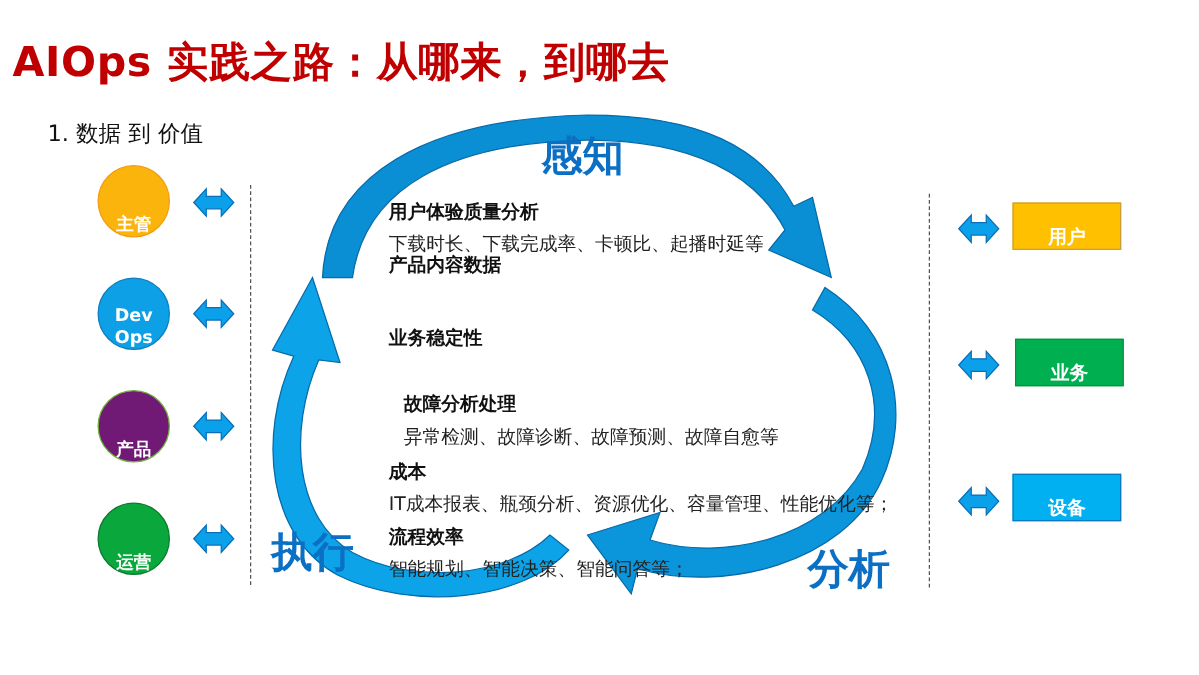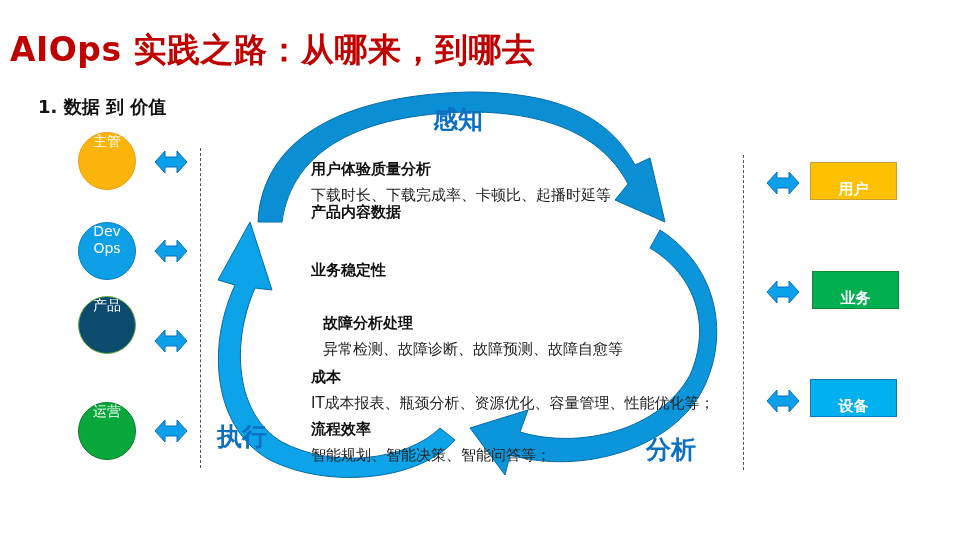--- a/index.html
+++ b/index.html
@@ -6,47 +6,47 @@
     html, body { width: 959px; height: 540px; background: #ffffff; overflow: hidden; }
     body { position: relative; font-family: "DejaVu Sans", "Liberation Sans", sans-serif; }
 
     .title {
       position: absolute; left: 10px; top: 28px;
       font-size: 33px; font-weight: bold; color: #c00000; letter-spacing: 0.5px;
       white-space: nowrap;
     }
     .subtitle {
       position: absolute; left: 38px; top: 95px;
-      font-size: 18px; font-weight: bold; color: #111;
+      font-size: 18px; font-weight: normal; color: #111;
       white-space: nowrap;
     }
 
     .circle {
       position: absolute; width: 58px; height: 58px; border-radius: 50%;
-      display: flex; align-items: flex-start; justify-content: center; text-align: center;
-      color: #ffffff; font-weight: normal; font-size: 14px; line-height: 17px;
+      display: flex; align-items: flex-end; justify-content: center; text-align: center;
+      color: #ffffff; font-weight: bold; font-size: 14px; line-height: 17px;
     }
     .circle span { white-space: pre-line; }
 
     .dbl-arrow { position: absolute; width: 34px; height: 26px; }
 
     .vline {
       position: absolute; width: 0; border-left: 1.5px dashed #555;
     }
 
     .rbox {
       position: absolute; width: 87px; height: 38px;
       display: flex; align-items: flex-end; justify-content: center;
       color: #fff; font-weight: bold; font-size: 15px;
     }
 
     .cycle-svg { position: absolute; left: 0; top: 0; }
 
     .stage-label {
-      position: absolute; font-size: 25px; font-weight: bold; color: #0b6fc4;
+      position: absolute; font-size: 33px; font-weight: bold; color: #0b6fc4;
       white-space: nowrap;
     }
 
     .content-block { position: absolute; left: 311px; white-space: nowrap; }
     .item-h { font-size: 15px; font-weight: bold; color: #111; }
     .item-d { font-size: 15px; color: #222; margin-top: 7px; }
   </style>
 </head>
 <body>
 
@@ -96,21 +96,21 @@
   <div class="item-d">智能规划、智能决策、智能问答等；</div>
 </div>
 
 <div class="circle" style="left:78px; top:132px; background:#fbb40c; border:1.5px solid #f39c12;">
   <span>主管</span>
 </div>
 <div class="circle" style="left:78px; top:222px; background:#0ea0e6; border:1.5px solid #0b7fc0;">
   <span>Dev
 Ops</span>
 </div>
-<div class="circle" style="left:78px; top:296px; background:#0c4a6e; border:1.5px solid #6fb23a;">
+<div class="circle" style="left:78px; top:312px; background:#701a75; border:1.5px solid #6fb23a;">
   <span>产品</span>
 </div>
 <div class="circle" style="left:78px; top:402px; background:#0aa83c; border:1.5px solid #087a2c;">
   <span>运营</span>
 </div>
 
 <svg class="dbl-arrow" style="left:154px; top:149px;" viewBox="0 0 34 26">
   <path d="M1,13 L11,2 L11,8 L23,8 L23,2 L33,13 L23,24 L23,18 L11,18 L11,24 Z" fill="#0aa0ea" stroke="#0a6fb8" stroke-width="1"></path>
 </svg>
 <svg class="dbl-arrow" style="left:154px; top:238px;" viewBox="0 0 34 26">

